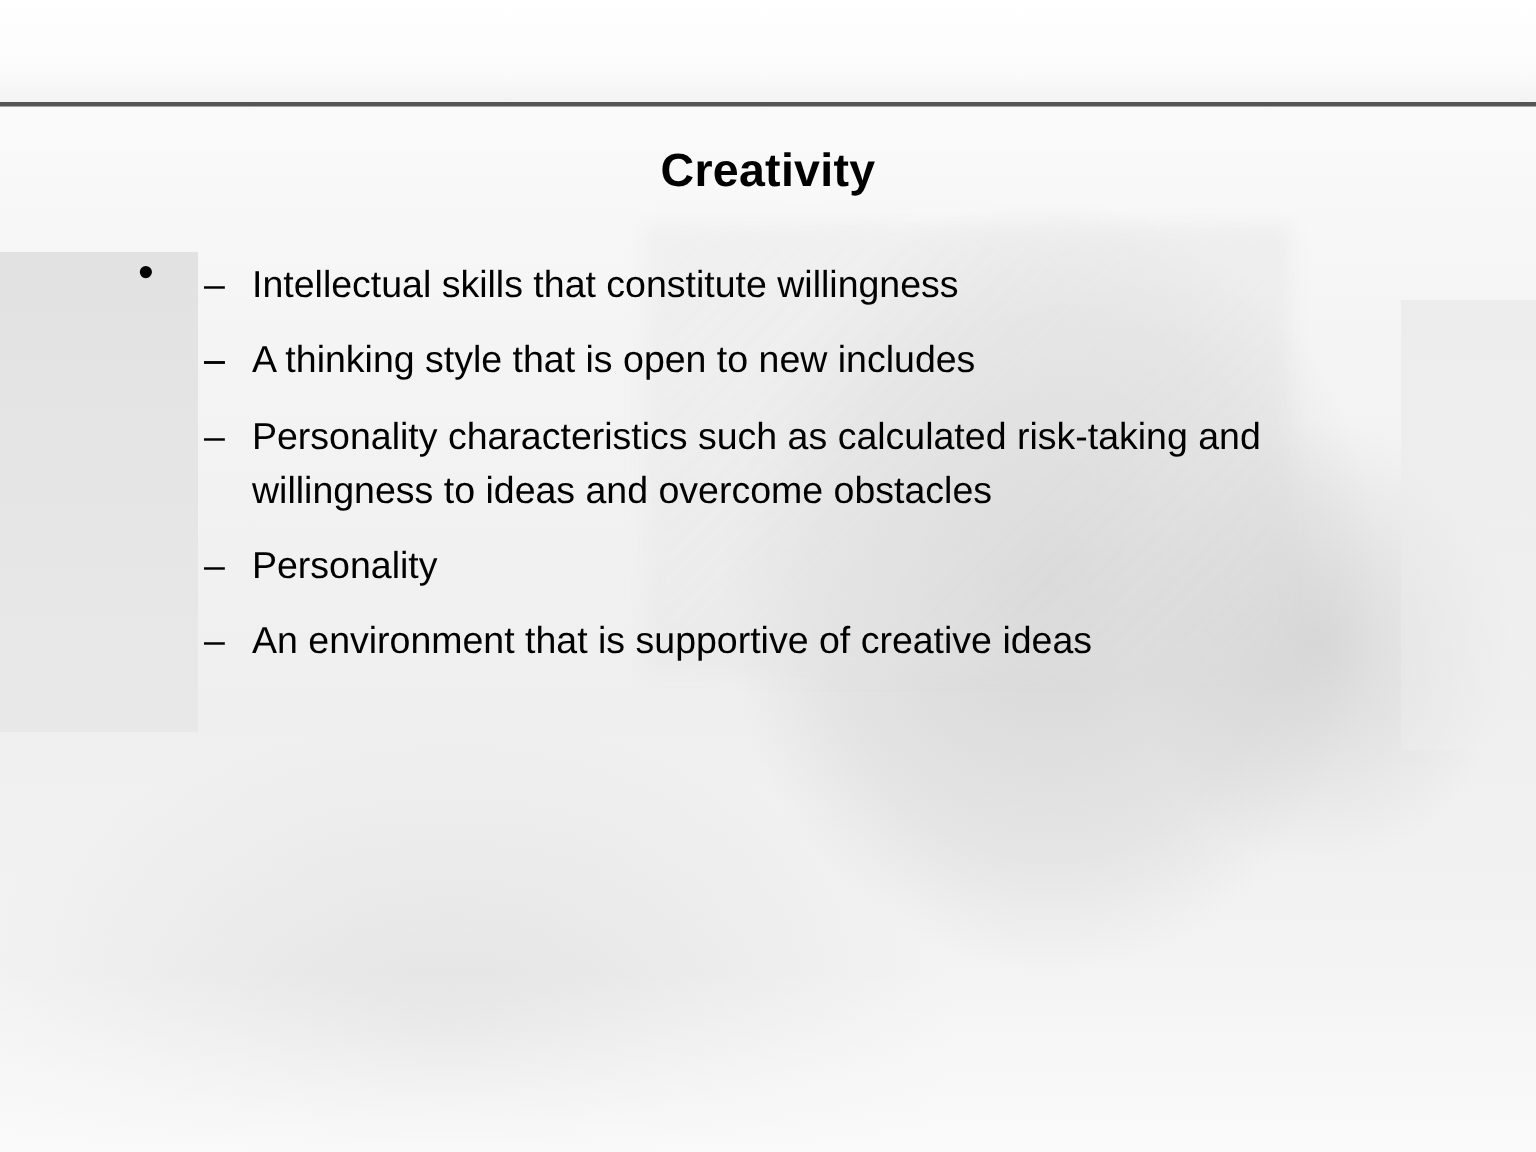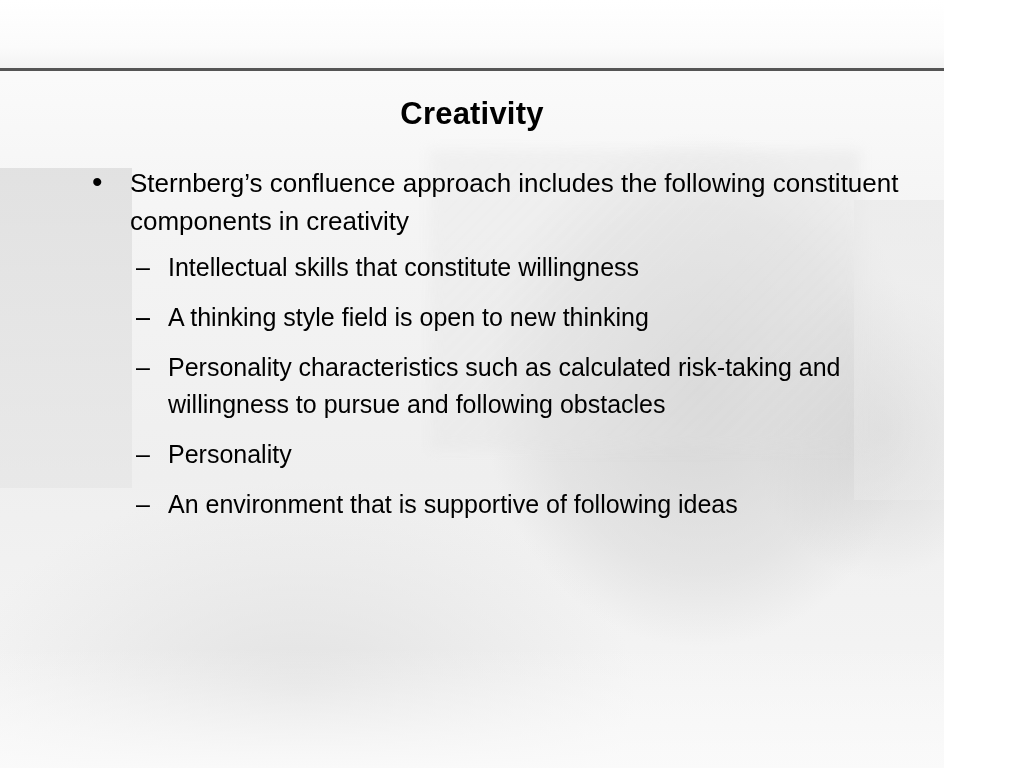--- a/index.html
+++ b/index.html
@@ -5,21 +5,21 @@
   html, body {
     margin: 0;
     padding: 0;
     background: #ffffff;
   }
   body {
     font-family: "Liberation Sans", sans-serif;
   }
   .slide {
     position: relative;
-    width: 944px;
+    width: 1024px;
     height: 768px;
     overflow: hidden;
     background: #be185d;
   }
   
   .bg-layer {
     position: absolute;
     inset: 0;
     background:
       radial-gradient(ellipse 280px 330px at 700px 390px, rgba(206,206,206,0.75) 0%, rgba(206,206,206,0.35) 55%, rgba(210,210,210,0.0) 78%),
@@ -145,50 +145,49 @@
   <div class="top-band"></div>
   <div class="top-rule"></div>
 
   <div class="content">
     <div class="slide-title">Creativity</div>
 
     <div class="body-block">
 
       <div class="bullet-l1">
         <span class="marker">•</span>
-        <span>Sternberg’s confluence approach includes the following constituent components in creativity</span>
       </div>
 
       <div class="sub-list">
 
         <div class="bullet-l2">
           <span class="marker">–</span>
           <span>Intellectual skills that constitute willingness</span>
         </div>
 
         <div class="bullet-l2">
           <span class="marker">–</span>
         </div>
 
         <div class="bullet-l2">
           <span class="marker">–</span>
-          <span>A thinking style field is open to new thinking</span>
+          <span>A thinking style that is open to new includes</span>
         </div>
 
         <div class="bullet-l2">
           <span class="marker">–</span>
-          <span>Personality characteristics such as calculated risk-taking and willingness to pursue and following obstacles</span>
+          <span>Personality characteristics such as calculated risk-taking and willingness to ideas and overcome obstacles</span>
         </div>
 
         <div class="bullet-l2">
           <span class="marker">–</span>
           <span>Personality</span>
         </div>
 
         <div class="bullet-l2">
           <span class="marker">–</span>
-          <span>An environment that is supportive of following ideas</span>
+          <span>An environment that is supportive of creative ideas</span>
         </div>
 
       </div>
     </div>
   </div>
 </div>
 
 </body></html>

